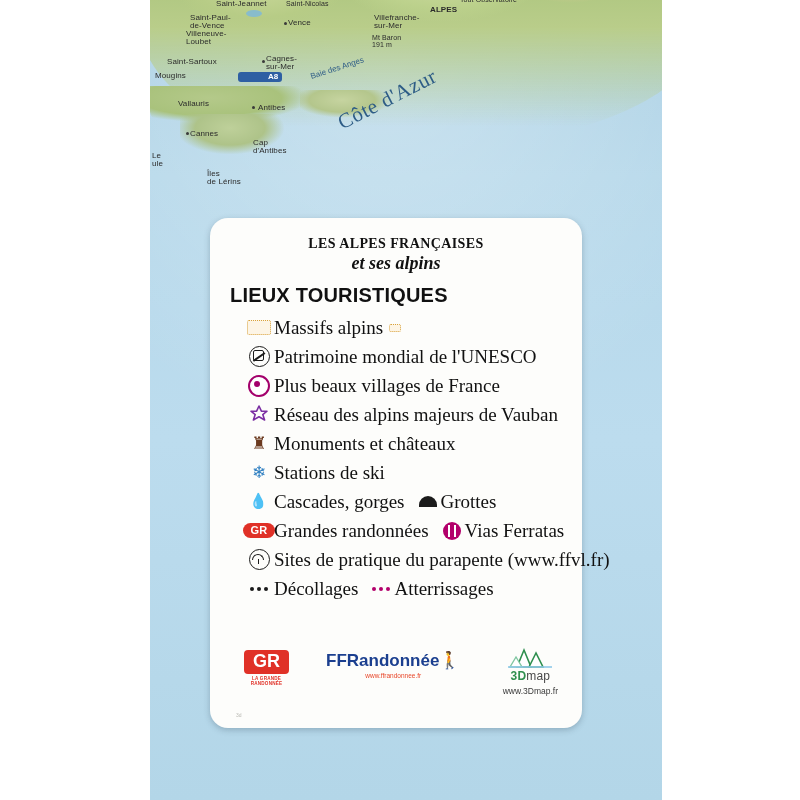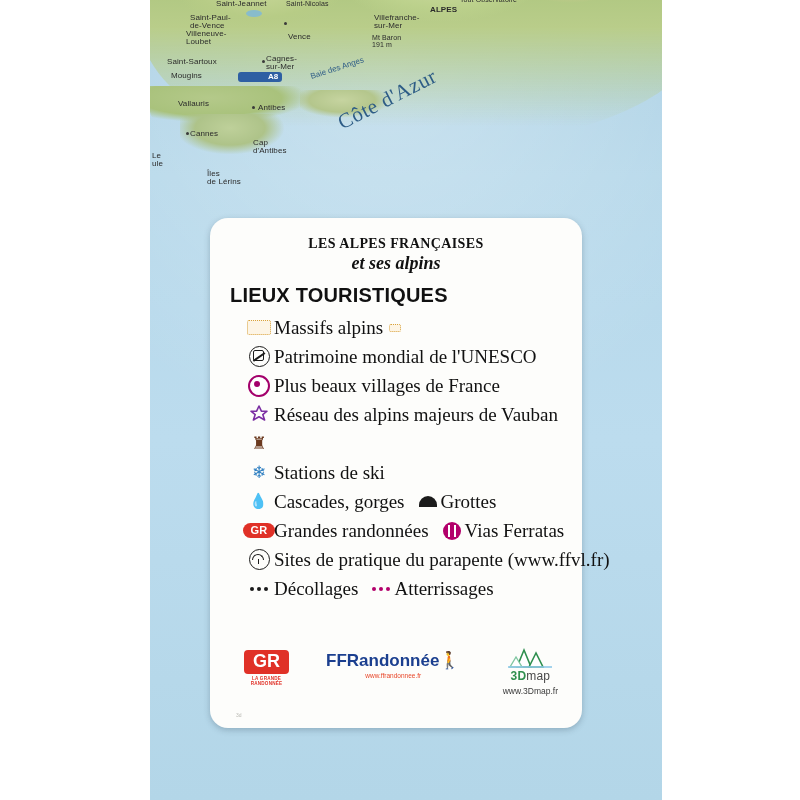--- a/index.html
+++ b/index.html
@@ -492,29 +492,29 @@
 
       <div class="lake" style="left:96px;top:16px;width:16px;height:7px;"></div>
     </div>
 
     <div class="white-margin-left"></div>
     <div class="white-margin-right"></div>
 
     <div class="mlabel" style="left:186px;top:30px;">Villeneuve-<br>Loubet</div>
     <div class="mlabel" style="left:190px;top:14px;">Saint-Paul-<br>de-Vence</div>
     <div class="mlabel" style="left:216px;top:0px;">Saint-Jeannet</div>
-    <div class="mlabel" style="left:288px;top:33px;">Vence</div>
+    <div class="mlabel" style="left:288px;top:19px;">Vence</div>
     <div class="mlabel" style="left:266px;top:55px;">Cagnes-<br>sur-Mer</div>
     <div class="mlabel" style="left:374px;top:14px;">Villefranche-<br>sur-Mer</div>
     <div class="mlabel bold" style="left:430px;top:6px;">ALPES</div>
     <div class="mlabel small" style="left:460px;top:-4px;">Tout Observatoire</div>
     <div class="mlabel small" style="left:372px;top:34px;">Mt Baron<br>191 m</div>
     <div class="mlabel small" style="left:286px;top:0px;">Saint-Nicolas</div>
     <div class="mlabel" style="left:167px;top:58px;">Saint-Sartoux</div>
-    <div class="mlabel" style="left:171px;top:72px;">Mougins</div>
+    <div class="mlabel" style="left:155px;top:72px;">Mougins</div>
     <div class="mlabel" style="left:178px;top:100px;">Vallauris</div>
     <div class="mlabel" style="left:258px;top:104px;">Antibes</div>
     <div class="mlabel" style="left:190px;top:130px;">Cannes</div>
     <div class="mlabel" style="left:253px;top:139px;">Cap<br>d'Antibes</div>
     <div class="mlabel" style="left:207px;top:170px;">Îles<br>de Lérins</div>
     <div class="mlabel" style="left:152px;top:152px;">Le<br>ule</div>
 
     <div class="city-dot" style="left:252px;top:106px;"></div>
     <div class="city-dot" style="left:186px;top:132px;"></div>
     <div class="city-dot" style="left:284px;top:22px;"></div>
@@ -565,20 +565,21 @@
               </svg>
             </div>
           </div>
           <div class="row-text">Réseau des alpins majeurs de Vauban</div>
         </div>
 
         <div class="legend-row">
           <div class="sym">
               <div class="sym-monument">♜</div>
             </div>
+          <div class="row-text">Monuments et châteaux</div>
         </div>
 
         <div class="legend-row">
           <div class="sym">
               <div class="sym-ski">❄</div>
             </div>
           <div class="row-text">Stations de ski</div>
         </div>
 
         <div class="legend-row">

